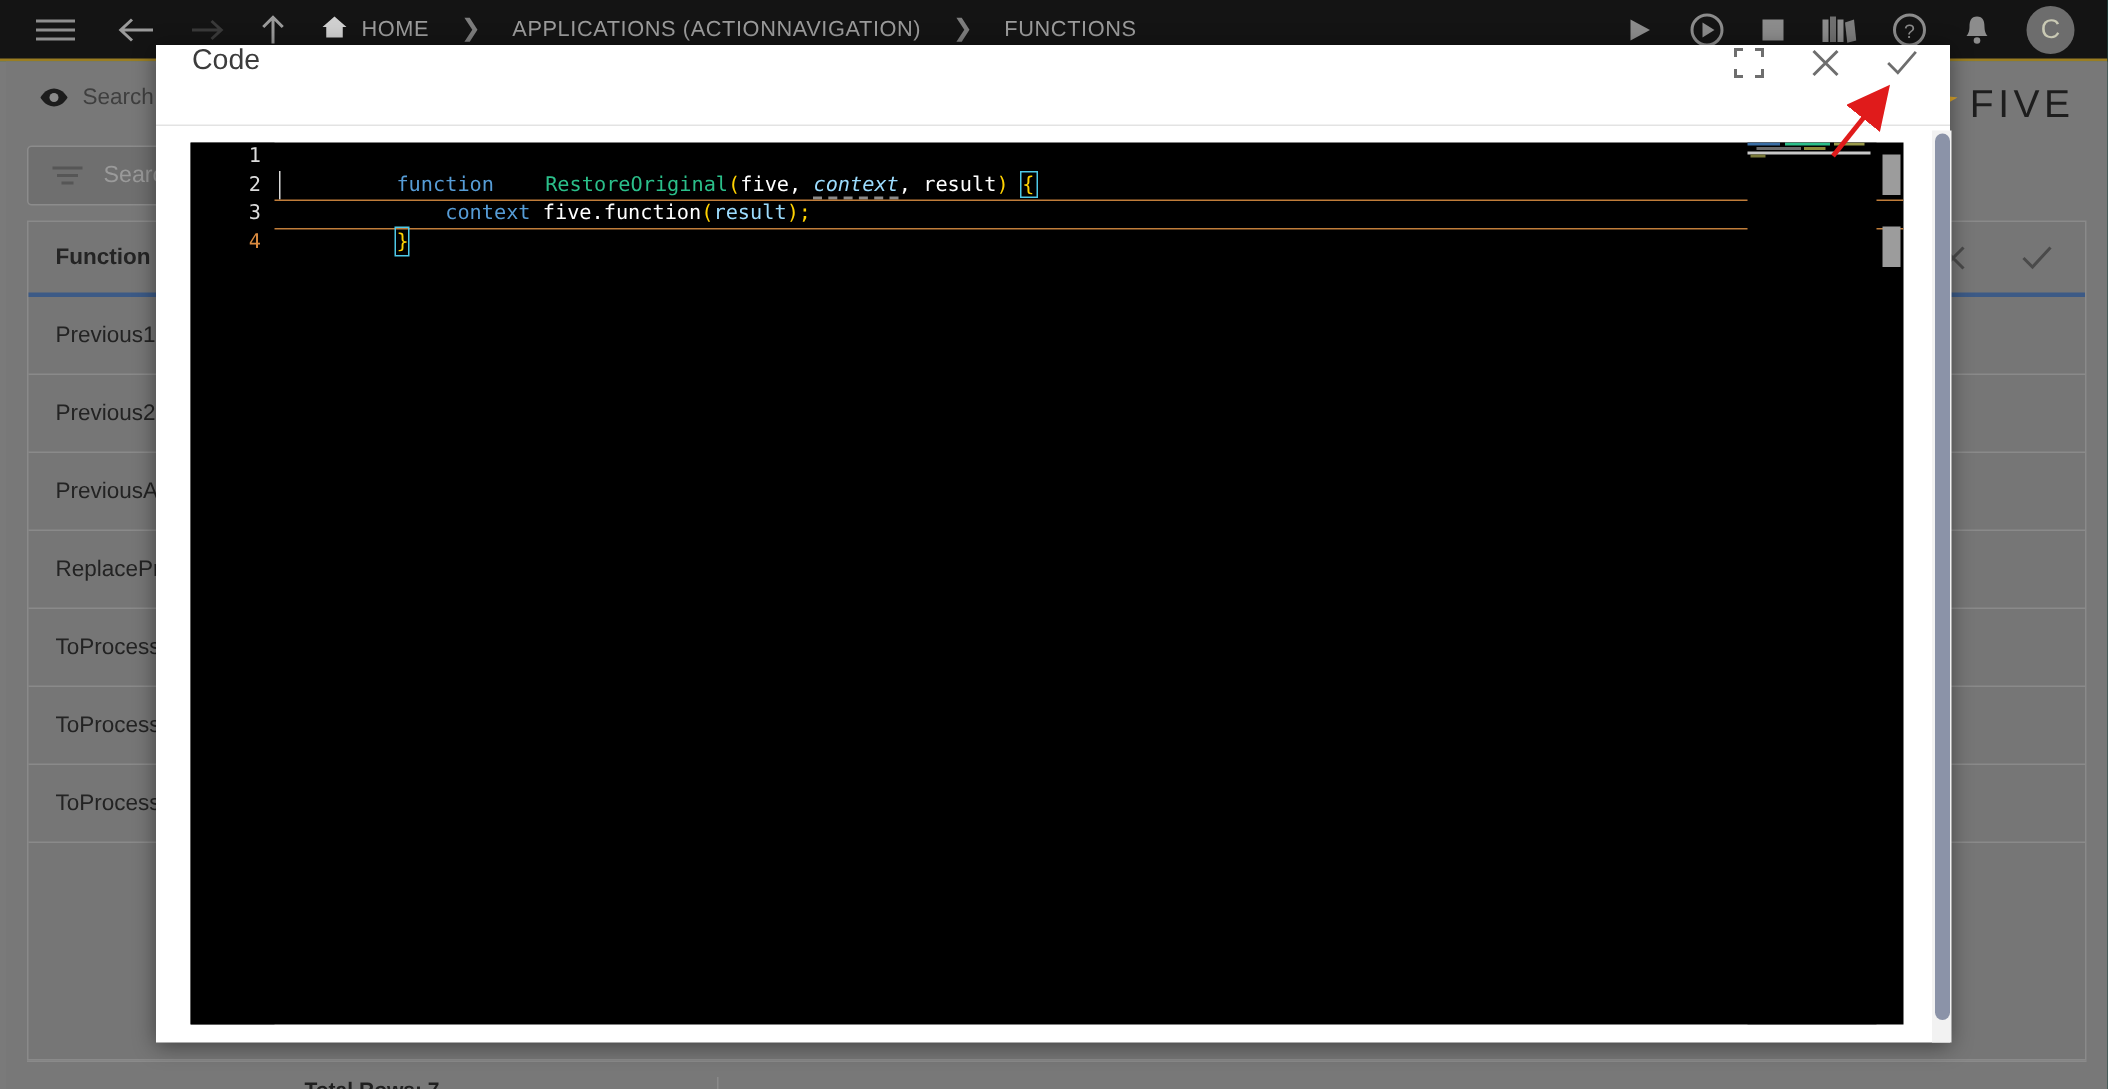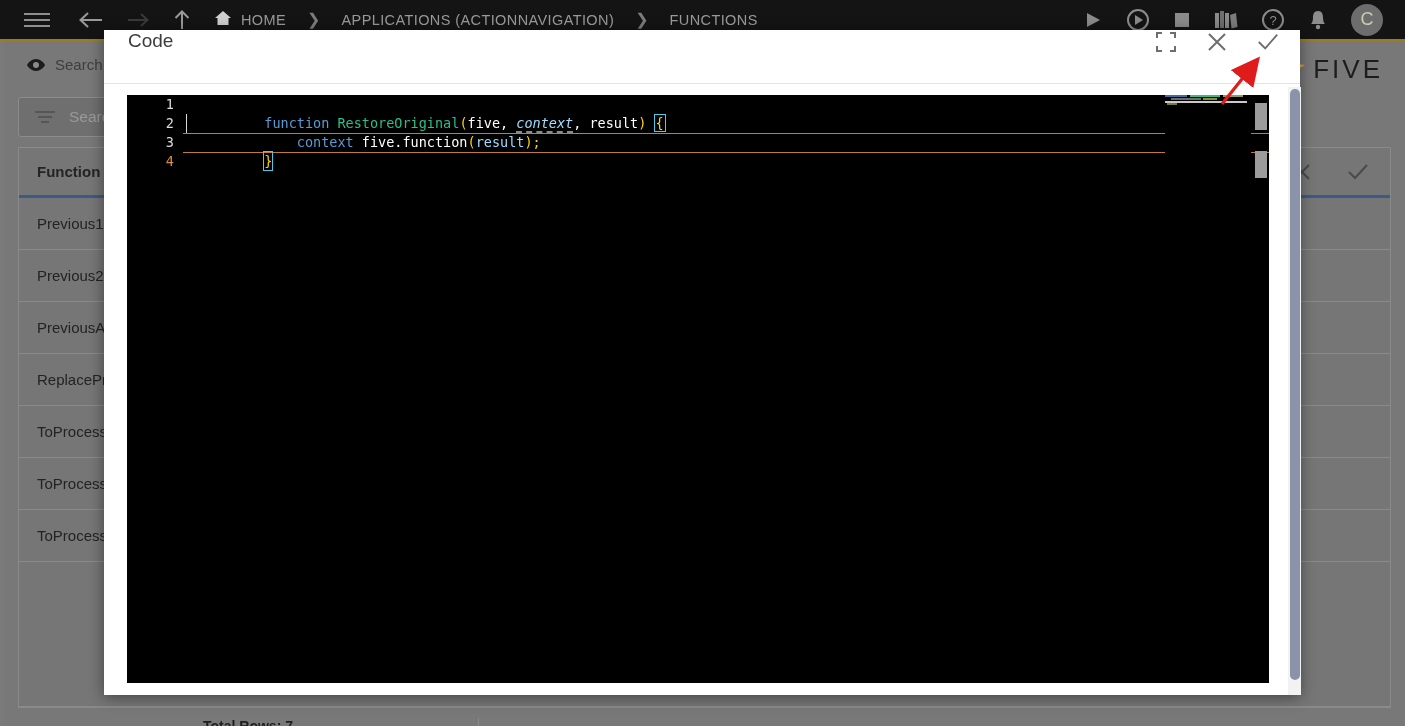--- a/index.html
+++ b/index.html
@@ -228,21 +228,21 @@
     border-top: 1px solid #c07d3a;
     border-bottom: 1px solid #c07d3a;
     box-sizing: border-box;
     height: 20px; line-height: 18px;
   }
   .indent-guide {
     position: absolute; left: 3px; top: 0; bottom: 0;
     width: 1px; background: #d8d8d8;
   }
   .k-kw   { color: #569cd6; }
-  .k-fn   { color: #2bbf8a; }
+  .k-fn   { color: #2bbf8a; margin-left: 26px; }
   .k-plain{ color: #ffffff; }
   .k-par  { color: #ffd200; }
   .k-var  { color: #9cdcfe; }
   .k-brace{ color: #ffd200; }
   .k-unused { color: #9cdcfe; border-bottom: 2px dashed #8a8a8a; font-style: italic; }
   .bracket-box {
     outline: 1px solid #4ec9e8; outline-offset: 0px;
     padding: 0 1px;
   }
   .cursor-box {

